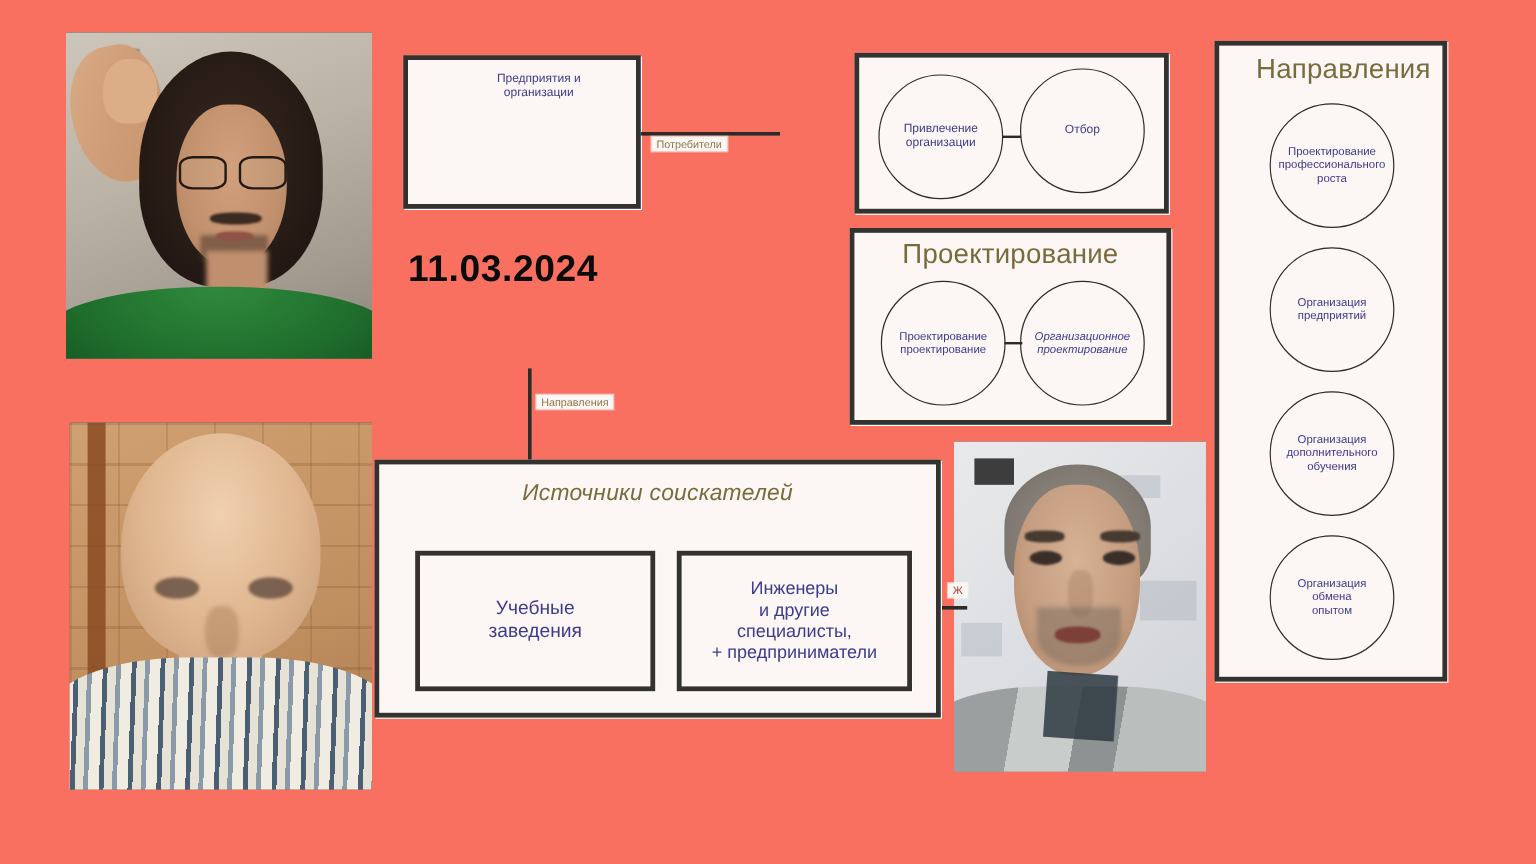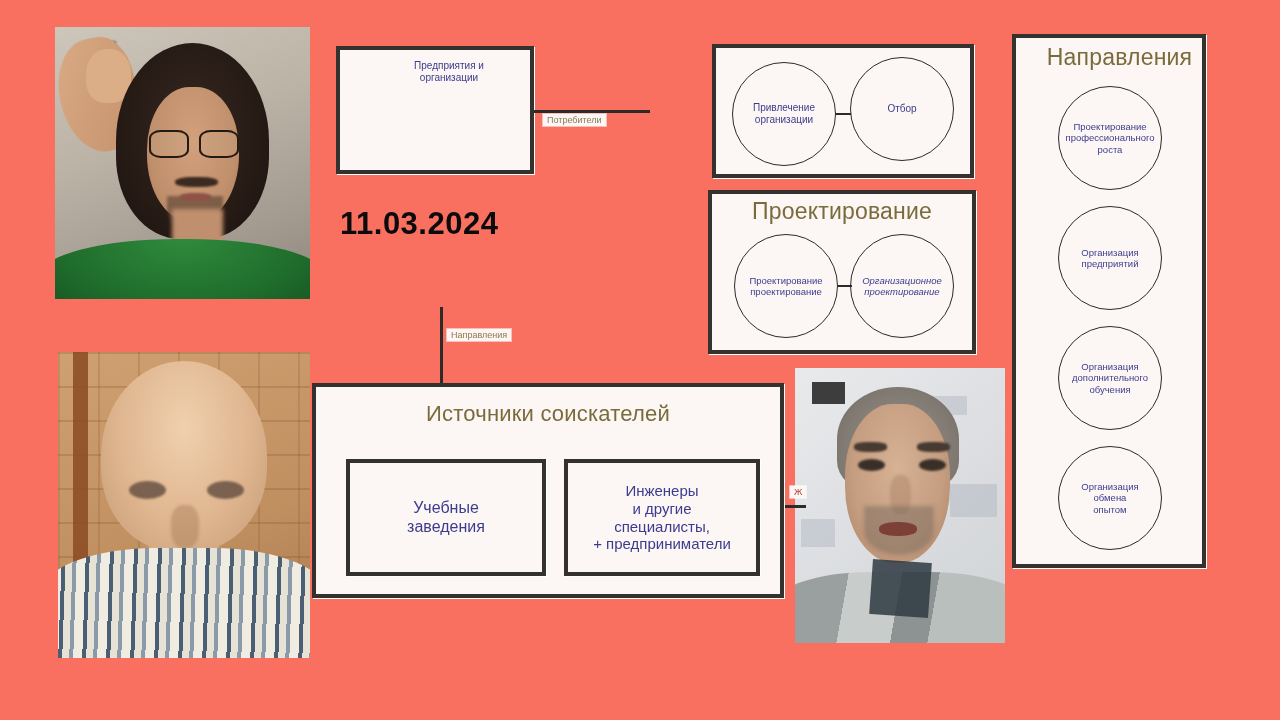--- a/index.html
+++ b/index.html
@@ -274,21 +274,21 @@
 обучения</span>
     </div>
     <div class="circ" style="left:42px;top:408px;width:104px;height:104px;">
       <span class="blue-txt" style="font-size:9.5px;">Организация
 обмена
 опытом</span>
     </div>
   </div>
 
   <div class="panel" style="left:312px;top:383px;width:472px;height:215px;">
-    <div class="panel-title" style="font-size:22px;margin-top:14px;">Источники соискателей</div>
+    <div class="panel-title" style="font-size:19px;margin-top:14px;font-style:italic;">Источники соискателей</div>
 
     <div class="ibox" style="left:248px;top:72px;width:196px;height:117px;">
       <span class="blue-txt" style="font-size:15px;">Инженеры
 и другие
 специалисты,
 + предприниматели</span>
     </div>
     <div class="ibox" style="left:30px;top:72px;width:200px;height:117px;">
       <span class="blue-txt" style="font-size:16px;">Учебные
 заведения</span>

